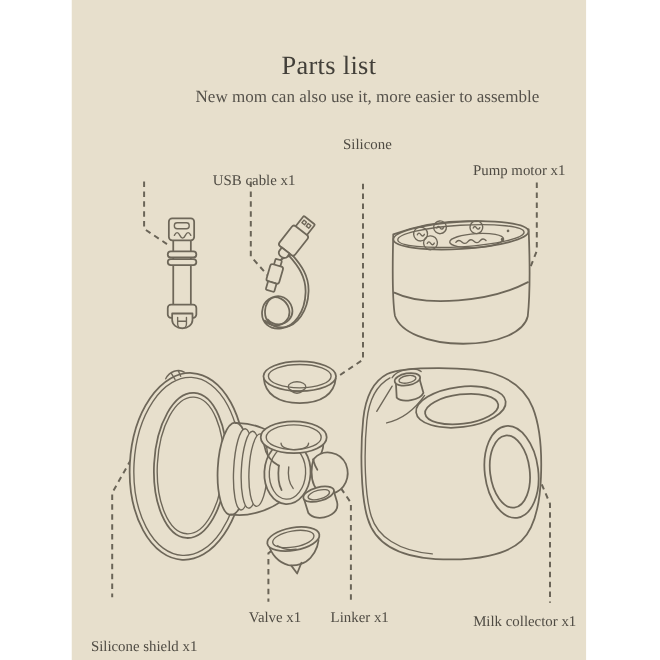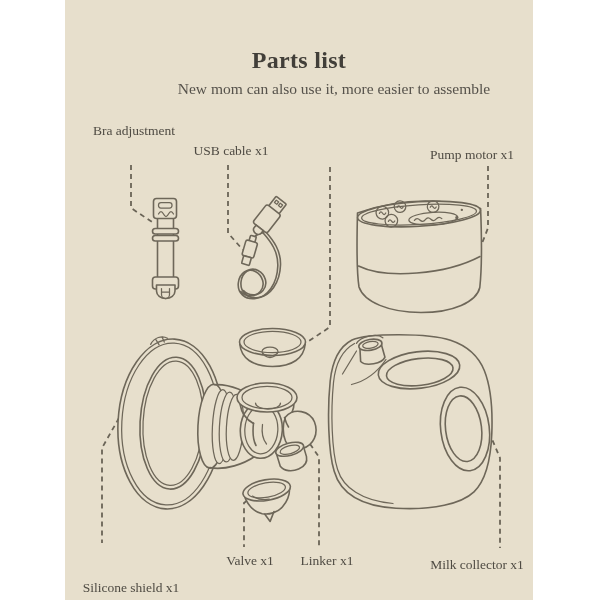--- a/index.html
+++ b/index.html
@@ -3,21 +3,21 @@
 <meta charset="utf-8">
 <style>
   html,body{margin:0;padding:0}
   body{width:600px;height:600px;position:relative;overflow:hidden;background:#ffffff;
        font-family:"Liberation Serif","DejaVu Serif",serif}
   .stage{position:absolute;left:65px;top:0;width:468px;height:600px;background:#e7dfcc}
   .margin-band{position:absolute;top:0;height:600px;background:#ffffff}
   .margin-left{left:0;width:65px}
   .margin-right{left:533px;width:67px}
   .title{position:absolute;left:65px;width:468px;top:45px;text-align:center;
-         font-size:24px;font-weight:700;color:#423f39;letter-spacing:.3px;line-height:30px}
+         font-size:24px;font-weight:400;color:#423f39;letter-spacing:.3px;line-height:30px}
   .subtitle{position:absolute;left:65px;width:538px;top:79px;text-align:center;
             font-size:15.5px;color:#56524b;line-height:20px}
   .plabel{position:absolute;transform:translateX(-50%);text-align:center;
           font-size:13.5px;color:#4f4b43;line-height:20px;white-space:nowrap}
   svg.art{position:absolute;left:0;top:0;width:600px;height:600px}
   .ln{fill:none;stroke:#6e6759;stroke-width:1.6;stroke-linecap:round;stroke-linejoin:round}
   .thin{stroke-width:1.25}
   .bg{fill:#e7dfcc}
   .dot{fill:#6e6759;stroke:none}
   .leader{fill:none;stroke:#6a6457;stroke-width:1.8;stroke-dasharray:5 4;stroke-linecap:butt}
@@ -161,26 +161,26 @@
     <g transform="rotate(-10 371 350)">
       <path class="ln bg" d="M360.5 345.5 L358.8 359.5 C363 365.5 379.5 365.5 383.5 359.5 L382 344.5 Z"></path>
       <ellipse class="ln bg" cx="371.3" cy="344.8" rx="11.7" ry="5.4"></ellipse>
       <ellipse class="ln thin" cx="371.3" cy="344.8" rx="7.8" ry="3.3"></ellipse>
       <path class="ln thin" d="M357.8 341 C363 334.8 380 334 384.8 340"></path>
     </g>
   </g>
 </svg>
 
 <div class="plabel" style="left:134px;top:121px">
-  <div>Bra adjustment</div>
 </div>
-<div class="plabel" style="left:231px;top:141px">
+<div class="plabel" style="left:231px;top:154px">
   <div>USB cable x1</div>
 </div>
 <div class="plabel" style="left:334px;top:121px">
+  <div>Silicone</div>
 </div>
 <div class="plabel" style="left:472px;top:145px">
   <div>Pump motor x1</div>
 </div>
 <div class="plabel" style="left:131px;top:578px">
   <div>Silicone shield x1</div>
 </div>
 <div class="plabel" style="left:250px;top:551px">
   <div>Valve x1</div>
 </div>

